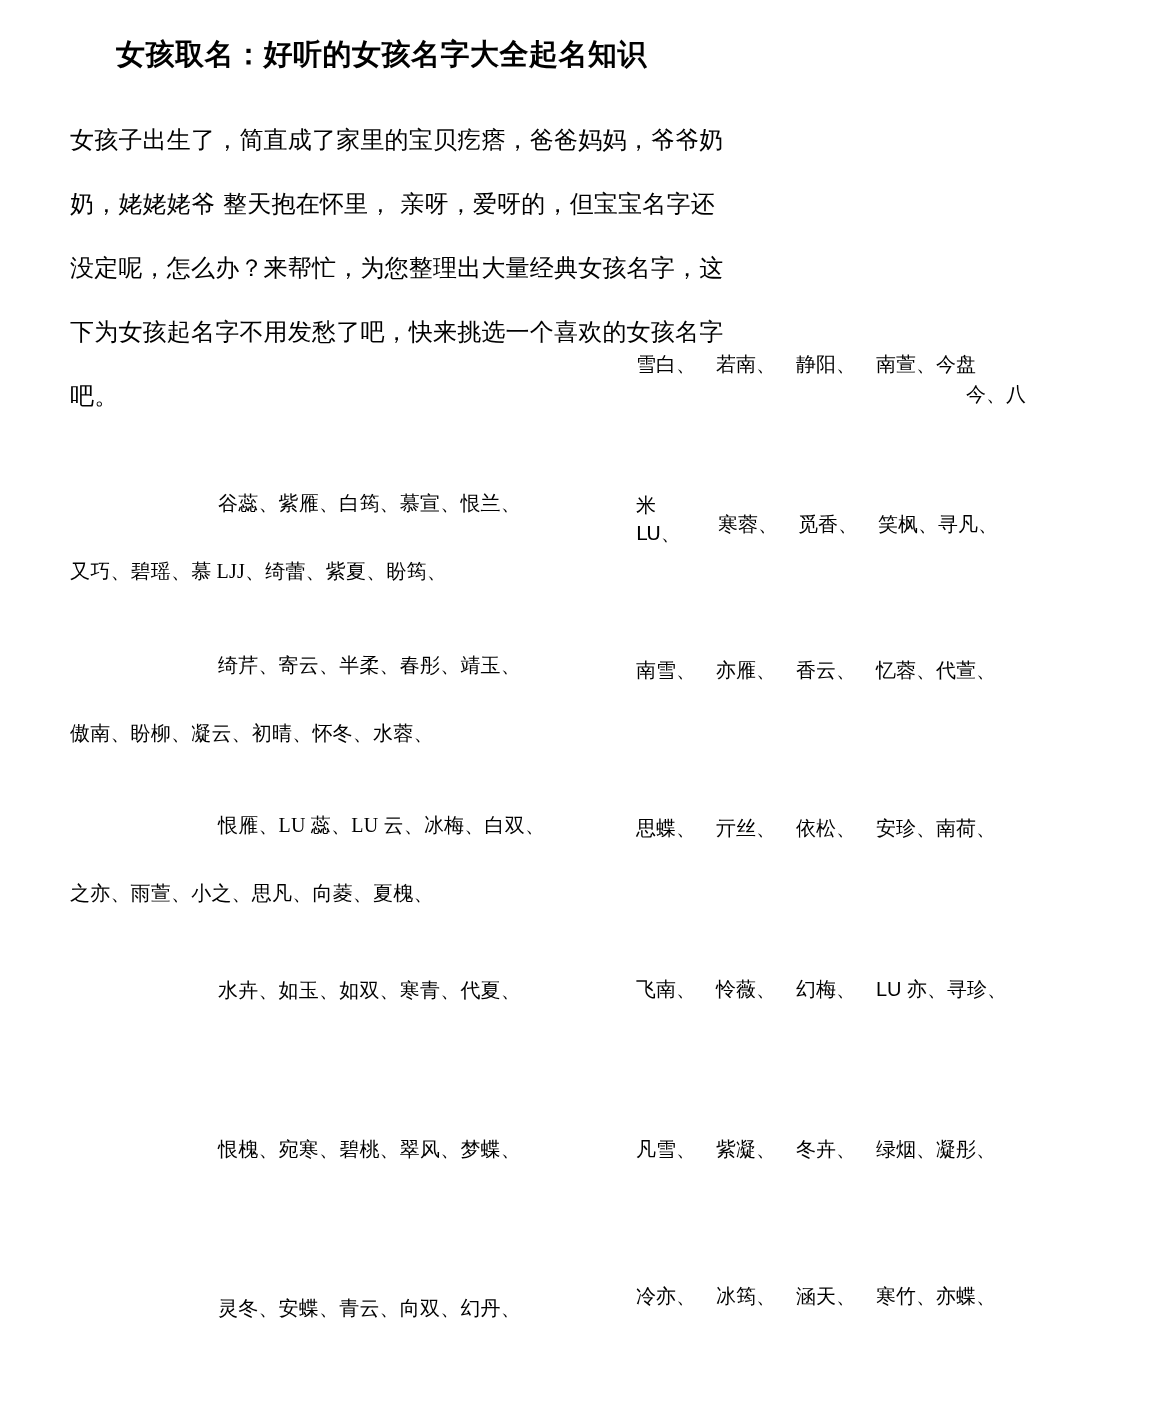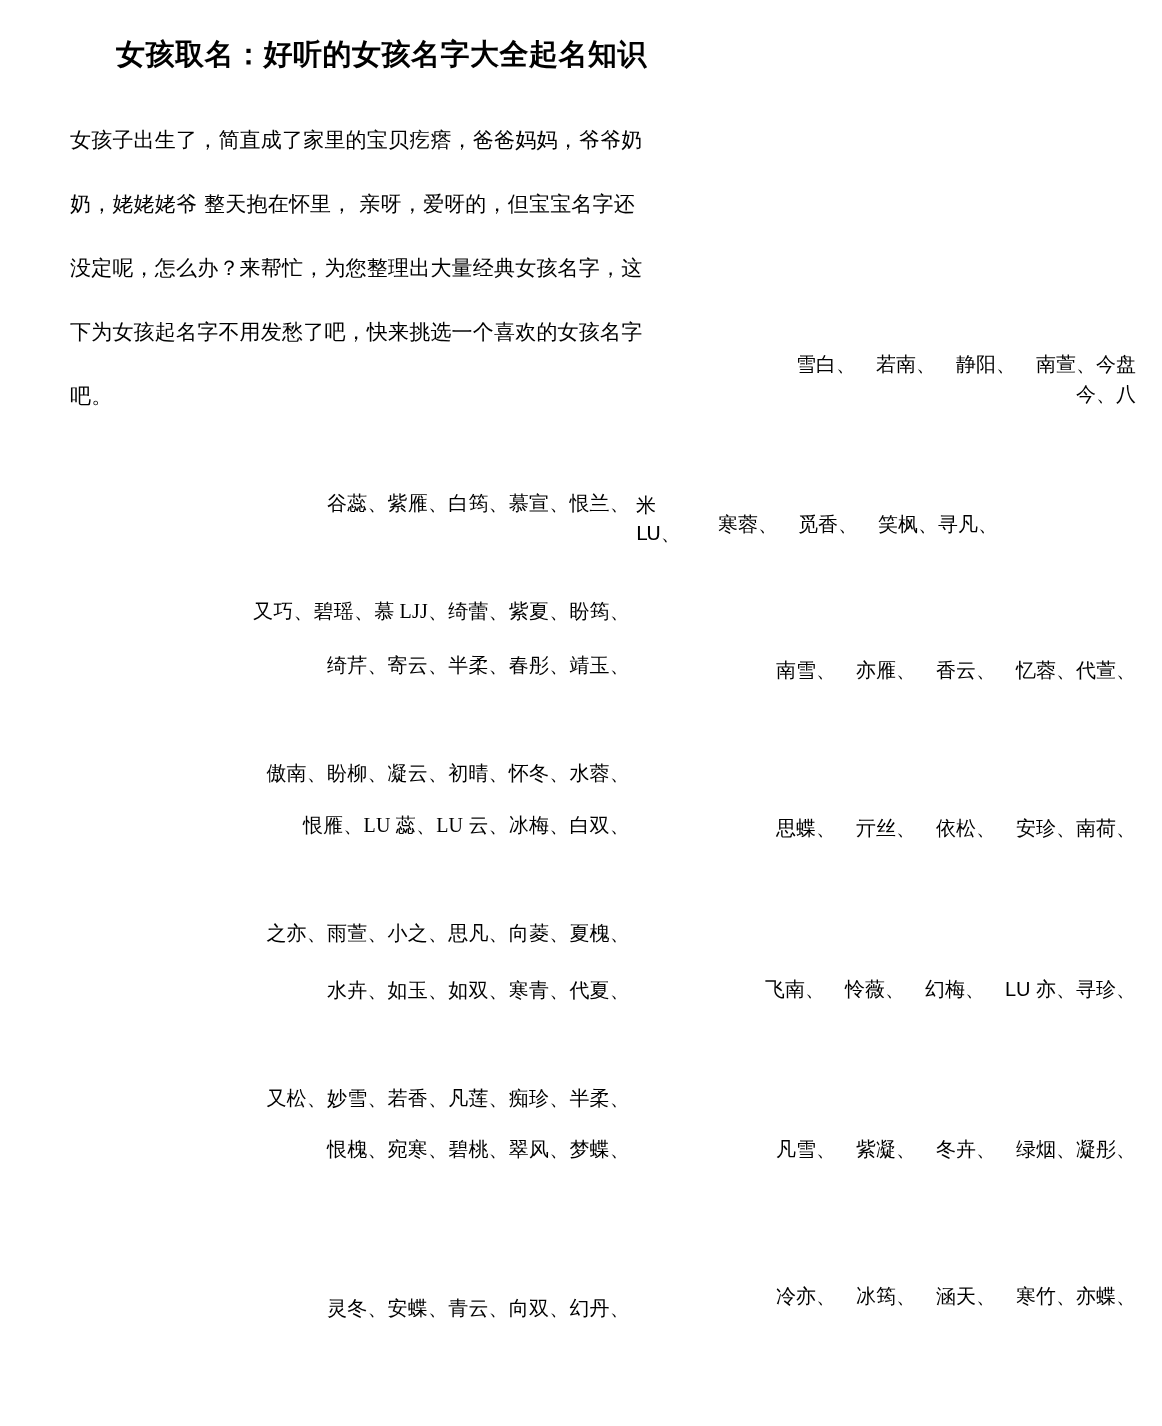--- a/index.html
+++ b/index.html
@@ -34,21 +34,21 @@
   }
 
   
   .intro {
     position: absolute;
     left: 70px;
     top: 108px;
     width: 600px;
   }
   .intro-line {
-    font-size: 21px;
+    font-size: 24px;
     line-height: 64px;
     white-space: nowrap;
     letter-spacing: 0.2px;
   }
 
   
   .names-left {
     position: absolute;
     left: 70px;
     width: 560px;
@@ -63,38 +63,38 @@
   .name-line {
     font-size: 20px;
     line-height: 30px;
     white-space: nowrap;
     letter-spacing: 0.2px;
   }
   .name-line.indent {
     padding-left: 148px;
   }
   .name-line.gap {
-    margin-top: 78px;
+    margin-top: 38px;
   }
 
   .rl { font-size: 20px; line-height: 30px; white-space: nowrap; }
   .rl.shift { padding-left: 330px; }
 
   .stackcell {
     position: absolute;
     left: 636px;
     font-size: 20px;
     line-height: 28px;
     white-space: nowrap;
   }
 
   .serif-lu { font-family: Liberation Sans, sans-serif; }
 
   
-  .row { position: absolute; text-align: right; }
+  .row { position: absolute; }
 </style>
 </head>
 <body>
 
 <div class="page">
 
   <div class="doc-title">女孩取名：好听的女孩名字大全起名知识</div>
 
   <div class="intro">
     <div class="intro-line">女孩子出生了，简直成了家里的宝贝疙瘩，爸爸妈妈，爷爷奶</div>
@@ -132,21 +132,20 @@
   <div class="row names-left" style="top:810px;">
     <div class="name-line indent">恨雁、LU 蕊、LU 云、冰梅、白双、</div>
     <div class="name-line gap">之亦、雨萱、小之、思凡、向菱、夏槐、</div>
   </div>
   <div class="row names-right" style="top:813px;">
     <div class="rl">思蝶、　亓丝、　依松、　安珍、南荷、</div>
   </div>
 
   <div class="row names-left" style="top:975px;">
     <div class="name-line indent">水卉、如玉、如双、寒青、代夏、</div>
-    <div class="name-line gap">又松、妙雪、若香、凡莲、痴珍、半柔、</div>
   </div>
   <div class="row names-right" style="top:974px;">
     <div class="rl serif-lu">飞南、　怜薇、　幻梅、　LU 亦、寻珍、</div>
   </div>
 
   <div class="row names-left" style="top:1134px;">
     <div class="name-line indent">恨槐、宛寒、碧桃、翠风、梦蝶、</div>
   </div>
   <div class="row names-right" style="top:1134px;">
     <div class="rl">凡雪、　紫凝、　冬卉、　绿烟、凝彤、</div>

